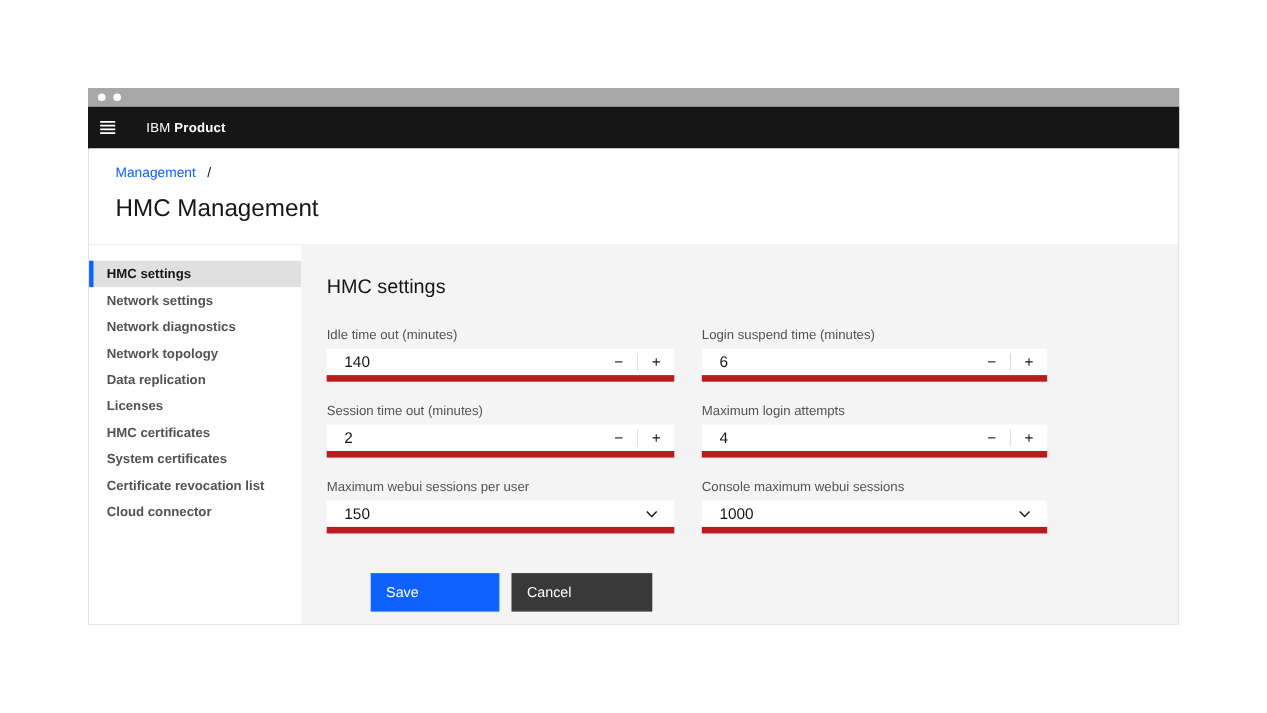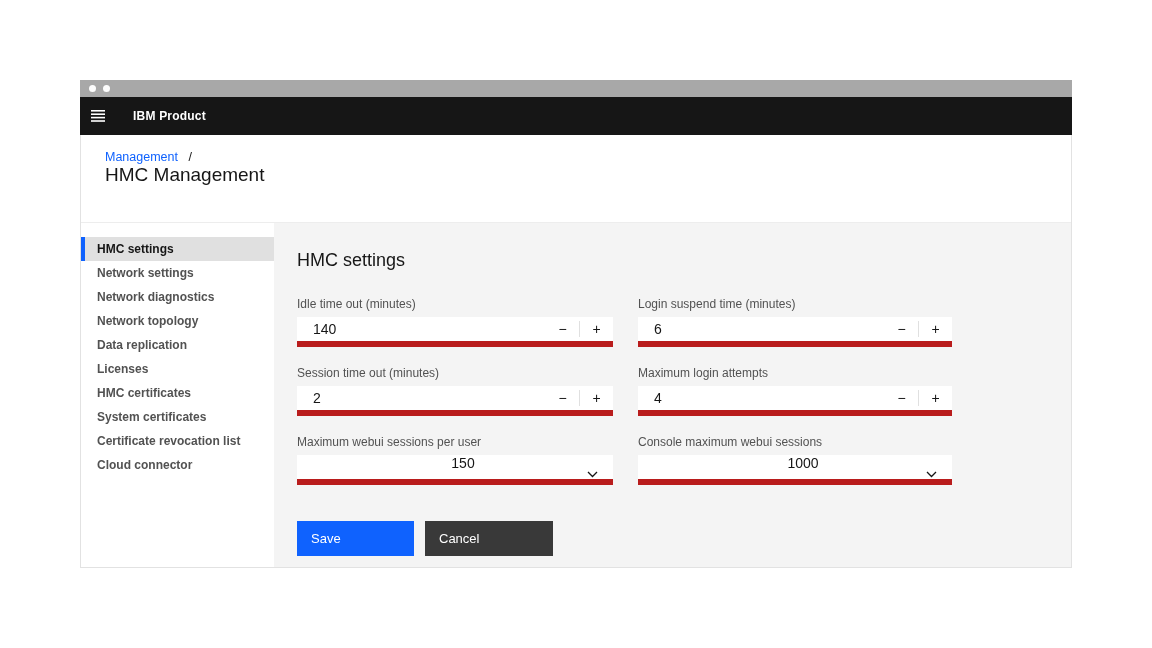--- a/index.html
+++ b/index.html
@@ -30,32 +30,32 @@
   }
   
   .app-header {
     height: 38px; background: #161616; flex: 0 0 auto;
     display: flex; align-items: center; padding-left: 11px;
     margin: 0 -1px;
   }
   .hamburger { width: 32px; height: 38px; background: none; border: none;
     display: flex; align-items: center; cursor: pointer; }
   .brand { color: #ffffff; font-size: 12px; margin-left: 10px; letter-spacing: 0.2px; }
-  .brand .prefix { font-weight: 700; }
+  .brand .prefix { font-weight: 400; }
   .brand .name { font-weight: bold; text-align: right; }
   
   .title-section {
     height: 88px; background: #ffffff; flex: 0 0 auto;
     padding: 15px 0 0 24px;
     border-bottom: 1px solid #ededed;
   }
   .breadcrumb { font-size: 12.5px; }
   .breadcrumb a { color: #0f62fe; text-decoration: none; cursor: pointer; margin-top: 36px; }
   .breadcrumb .sep { color: #161616; margin-left: 7px; }
-  .page-title { font-size: 19px; font-weight: 400; color: #161616; }
+  .page-title { font-size: 22px; font-weight: 400; color: #161616; margin-top: 12px; }
   
   .body { flex: 1 1 auto; display: flex; min-height: 0; }
   .sidebar {
     width: 193px; flex: 0 0 auto; background: #ffffff; padding-top: 14px;
   }
   .side-item {
     display: block; height: 24px; line-height: 24px;
     font-size: 12px; font-weight: bold; color: #525252;
     border-left: 4px solid transparent; padding-left: 12px;
     cursor: pointer; text-decoration: none;
@@ -80,31 +80,31 @@
     cursor: text;
   }
   .input-row .value { padding-left: 16px; }
   .stepper { margin-left: auto; display: flex; align-items: center; height: 100%; }
   .step-btn {
     width: 33px; height: 100%; background: none; border: none;
     font-size: 14px; color: #161616; cursor: pointer;
     font-family: "Liberation Sans", sans-serif;
   }
   .stepper-divider { width: 1px; height: 16px; background: #e0e0e0; }
-  .select-row { cursor: pointer; flex-direction: column; }
+  .select-row { cursor: pointer; }
   .chevron-wrap { margin-left: auto; padding-right: 15px; display: flex; align-items: center; }
   
   .button-row { margin-top: 36px; display: flex; }
   .btn {
     height: 35px; width: 117px; border: none; color: #ffffff;
     font-size: 13px; text-align: left; padding-left: 14px; cursor: pointer;
     font-family: "Liberation Sans", sans-serif;
     display: flex; align-items: center;
   }
-  .btn-save { background: #0f62fe; }
+  .btn-save { background: #0f62fe; margin-left: 40px; }
   .btn-cancel { background: #393939; margin-left: 11px; width: 128px; }
 </style>
 </head>
 <body>
 
 <div class="window">
 
   <div class="titlebar">
     <span class="dot"></span>
     <span class="dot"></span>

